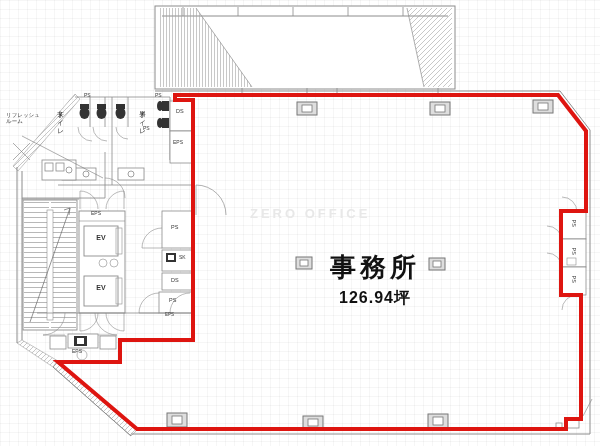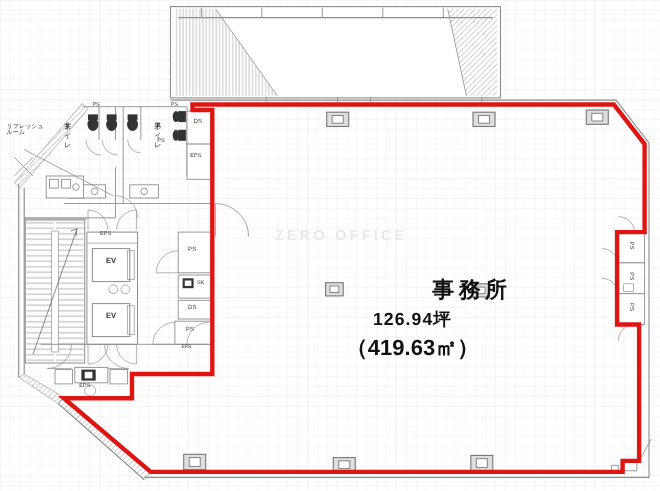--- a/index.html
+++ b/index.html
@@ -12,21 +12,21 @@
     background-size:9px 9px;
   }
   .plan svg{position:absolute;left:0;top:0;}
   .lbl{position:absolute;color:#3a3a3a;white-space:nowrap;line-height:1.15;}
   .s45{font-size:4.5px;} .s5{font-size:5px;} .s55{font-size:5.5px;}
   .s7{font-size:7px;font-weight:bold;color:#333;}
   .vlabel{writing-mode:vertical-rl;text-orientation:upright;letter-spacing:1px;font-size:6.5px;color:#333;}
   .rot90{transform:rotate(90deg);transform-origin:center;font-size:5.5px;width:12px;text-align:center;}
   .watermark{position:absolute;left:250px;top:206px;font-size:13px;letter-spacing:3px;color:#e8e8e8;font-weight:bold;}
   .unit-info{position:absolute;left:285px;top:250px;width:180px;text-align:center;color:#111;font-weight:700;}
-  .unit-name{font-size:20px;letter-spacing:4px;text-align:right;}
+  .unit-name{font-size:26px;letter-spacing:4px;}
   .unit-tsubo{font-size:16px;margin-top:3px;letter-spacing:1px;}
   .unit-sqm{font-size:20px;margin-top:2px;}
   .refresh{color:#333;}
 </style>
 </head>
 <body>
 
 <div class="plan">
 
   <svg width="600" height="446" viewBox="0 0 600 446">
@@ -200,21 +200,20 @@
     <g>
       <path d="M175 95 H558 L586 131 V211 H561 V295 H581 V419 H566 V429 H137 L58 362 H120 V340 H193 V100 H175 Z" fill="none" stroke="#de1510" stroke-width="4" stroke-linejoin="miter"></path>
     </g>
   </svg>
 
   <div class="watermark">ZERO OFFICE</div>
 
   <div class="unit-info">
     <div class="unit-name">事務所</div>
     <div class="unit-tsubo">126.94坪</div>
-    <div class="unit-sqm">（419.63㎡）</div>
   </div>
 
   <div class="lbl s55 refresh" style="left:6px;top:112px;">
     <div>リフレッシュ</div>
     <div>ルーム</div>
   </div>
 
   <div class="lbl vlabel" style="left:57px;top:105px;">女子トイレ</div>
   <div class="lbl vlabel" style="left:139px;top:105px;">男子トイレ</div>
 

